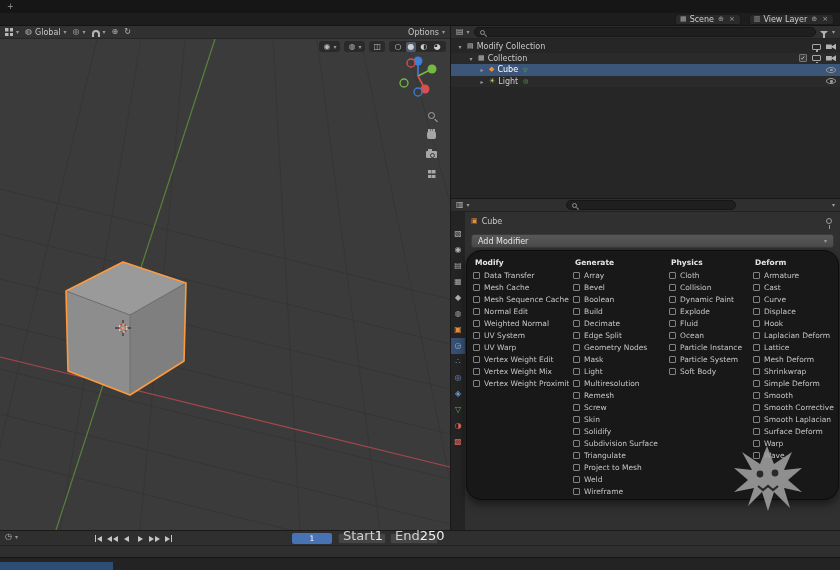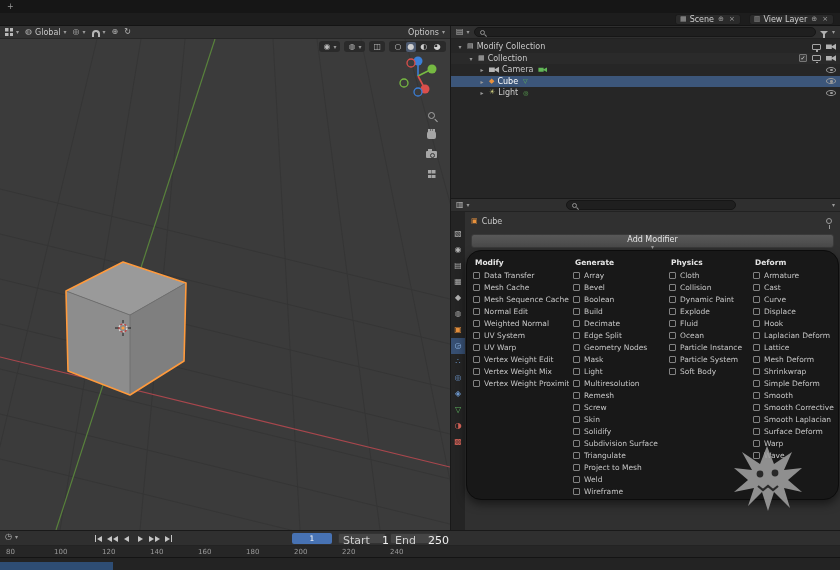--- a/index.html
+++ b/index.html
@@ -75,39 +75,39 @@
   
   #properties{position:absolute;left:450px;top:199px;width:390px;height:331px;background:#303030;border-left:1px solid #191919;}
   #prop-tabs{position:absolute;left:0;top:13px;width:14px;bottom:0;background:#242424;display:flex;flex-direction:column;padding-top:14px;}
   .ptab{height:16px;display:flex;align-items:center;justify-content:center;}
   .ptab.active{background:rgba(71,114,179,.55);}
   .ptab .pt-glyph{font-size:8px;line-height:1;color:var(--c,#b0b0b0);}
   #prop-content{position:absolute;left:14px;right:0;top:13px;bottom:0;}
   .breadcrumb-row{height:14px;display:flex;align-items:center;gap:4px;padding:0 6px;margin-top:2px;}
   .i-pin{width:6px;height:6px;border:1.2px solid #9a9a9a;border-radius:50%;position:relative;margin-right:2px;}
   .i-pin::after{content:"";position:absolute;width:1.2px;height:3.5px;background:#9a9a9a;left:2.2px;top:6px;}
-  .add-modifier-btn{margin:6px 6px 0 6px;height:14px;background:linear-gradient(#585858,#4a4a4a);border:1px solid #3a3a3a;border-radius:3px;display:flex;align-items:center;padding:0 6px;color:#e6e6e6;flex-direction:column;}
+  .add-modifier-btn{margin:6px 6px 0 6px;height:14px;background:linear-gradient(#585858,#4a4a4a);border:1px solid #3a3a3a;border-radius:3px;display:flex;align-items:center;padding:0 6px;color:#e6e6e6;}
   .add-modifier-btn .amb-spacer{flex:1;}
   #modifier-menu{position:absolute;left:1px;right:1px;top:38px;height:250px;background:#181818;border:1px solid #0c0c0c;border-radius:15px;box-shadow:0 4px 10px rgba(0,0,0,.5);padding:5px 6px;z-index:5;}
   .menu-grid{display:grid;grid-template-columns:96px 92px 80px 1fr;column-gap:4px;}
   .mhead{height:13px;display:flex;align-items:center;color:#e6e6e6;font-size:7.5px;font-weight:bold;padding-left:2px;}
   .mitem{height:12px;display:flex;align-items:center;gap:4px;color:#c6c6c6;font-size:7.5px;white-space:nowrap;overflow:hidden;}
   .mi-icon{width:7px;height:7px;border:1px solid #828282;border-radius:1px;flex:none;}
 
   
   #timeline{position:absolute;left:0;top:530px;width:840px;height:27px;background:#2f2f2f;border-top:1px solid #191919;}
   .tl-header{position:relative;height:15px;border-bottom:1px solid #232323;}
   .tl-editor{position:absolute;left:5px;top:2px;display:flex;align-items:center;gap:3px;}
   .tl-controls{position:absolute;left:92px;top:2px;display:flex;gap:1px;}
   .pbtn{width:13px;height:11px;display:flex;align-items:center;justify-content:center;gap:1px;border-radius:2px;color:#c6c6c6;}
   .tri-r{width:0;height:0;border-top:3px solid transparent;border-bottom:3px solid transparent;border-left:5px solid currentColor;}
   .tri-l{width:0;height:0;border-top:3px solid transparent;border-bottom:3px solid transparent;border-right:5px solid currentColor;}
   .pbar{width:1.5px;height:7px;background:currentColor;}
   .frame-field{position:absolute;left:292px;top:2px;width:40px;height:11px;background:#4772b3;border-radius:2px;color:#fff;display:flex;align-items:center;justify-content:center;font-size:7.5px;}
-  .range-field{position:absolute;top:2px;height:11px;background:#454545;border:1px solid #333;border-radius:2px;display:flex;align-items:flex-start;justify-content:space-between;padding:0 4px;font-size:11px;color:#cfcfcf;gap:12px;}
+  .range-field{position:absolute;top:2px;height:11px;background:#454545;border:1px solid #333;border-radius:2px;display:flex;align-items:flex-end;justify-content:space-between;padding:0 4px;font-size:13px;color:#cfcfcf;}
   .range-field .val{color:#f0f0f0;}
   #field-start{left:338px;width:48px;}
   #field-end{left:390px;width:48px;}
   .tl-ruler{height:11px;background:#262626;display:flex;align-items:center;padding-left:6px;}
   .tick{width:48px;color:#9a9a9a;font-size:7px;flex:none;}
 
   
   #statusbar{position:absolute;left:0;top:557px;width:840px;height:13px;background:#232323;border-top:1px solid #141414;}
   #status-indicator{position:absolute;left:0;bottom:0;width:113px;height:8px;background:#2e4d74;}
 
@@ -286,28 +286,20 @@
       </div>
       <div class="orow" style="padding-left:16px;">
         <span class="disclosure">▾</span>
         <span class="oicon" style="color:#b5b5b5;">▦</span>
         <span>Collection</span>
         <span class="ospacer"></span>
         <span class="i-check">✓</span>
         <span class="i-monitor"></span>
         <span class="i-cam"></span>
       </div>
-      <div class="orow" style="padding-left:27px;">
-        <span class="disclosure">▸</span>
-        <span class="i-cam" style="background:#b5b5b5;"></span>
-        <span>Camera</span>
-        <span class="i-cam badge"></span>
-        <span class="ospacer"></span>
-        <span class="i-eye"></span>
-      </div>
       <div class="orow selected" style="padding-left:27px;">
         <span class="disclosure">▸</span>
         <span class="oicon" style="color:#e8913c;">◆</span>
         <span>Cube</span>
         <span class="obadge">▽</span>
         <span class="ospacer"></span>
         <span class="i-eye"></span>
       </div>
       <div class="orow" style="padding-left:27px;">
         <span class="disclosure">▸</span>
@@ -738,40 +730,20 @@
       <div class="frame-field">1</div>
       <div class="range-field" id="field-start">
         <span>Start</span>
         <span class="val">1</span>
       </div>
       <div class="range-field" id="field-end">
         <span>End</span>
         <span class="val">250</span>
       </div>
     </div>
-    <div class="tl-ruler">
-
-        <span class="tick">80</span>
-
-        <span class="tick">100</span>
-
-        <span class="tick">120</span>
-
-        <span class="tick">140</span>
-
-        <span class="tick">160</span>
-
-        <span class="tick">180</span>
-
-        <span class="tick">200</span>
-
-        <span class="tick">220</span>
-
-        <span class="tick">240</span>
-      </div>
   </div>
 
   <div id="statusbar">
     <div id="status-indicator"></div>
   </div>
 
   <svg id="watermark-logo" width="72" height="66" viewBox="0 0 72 66">
     <polygon points="35,0 42,18 60,6 52,24 70,22 56,34 70,46 52,42 58,62 42,46 36,65 30,46 16,60 22,42 2,46 16,34 2,22 20,24 10,6 28,18" fill="#a0a0a0" opacity="0.95"></polygon>
     <circle cx="28" cy="28" r="3.4" fill="#2b2b2b"></circle>
     <circle cx="43" cy="27" r="3.4" fill="#2b2b2b"></circle>

